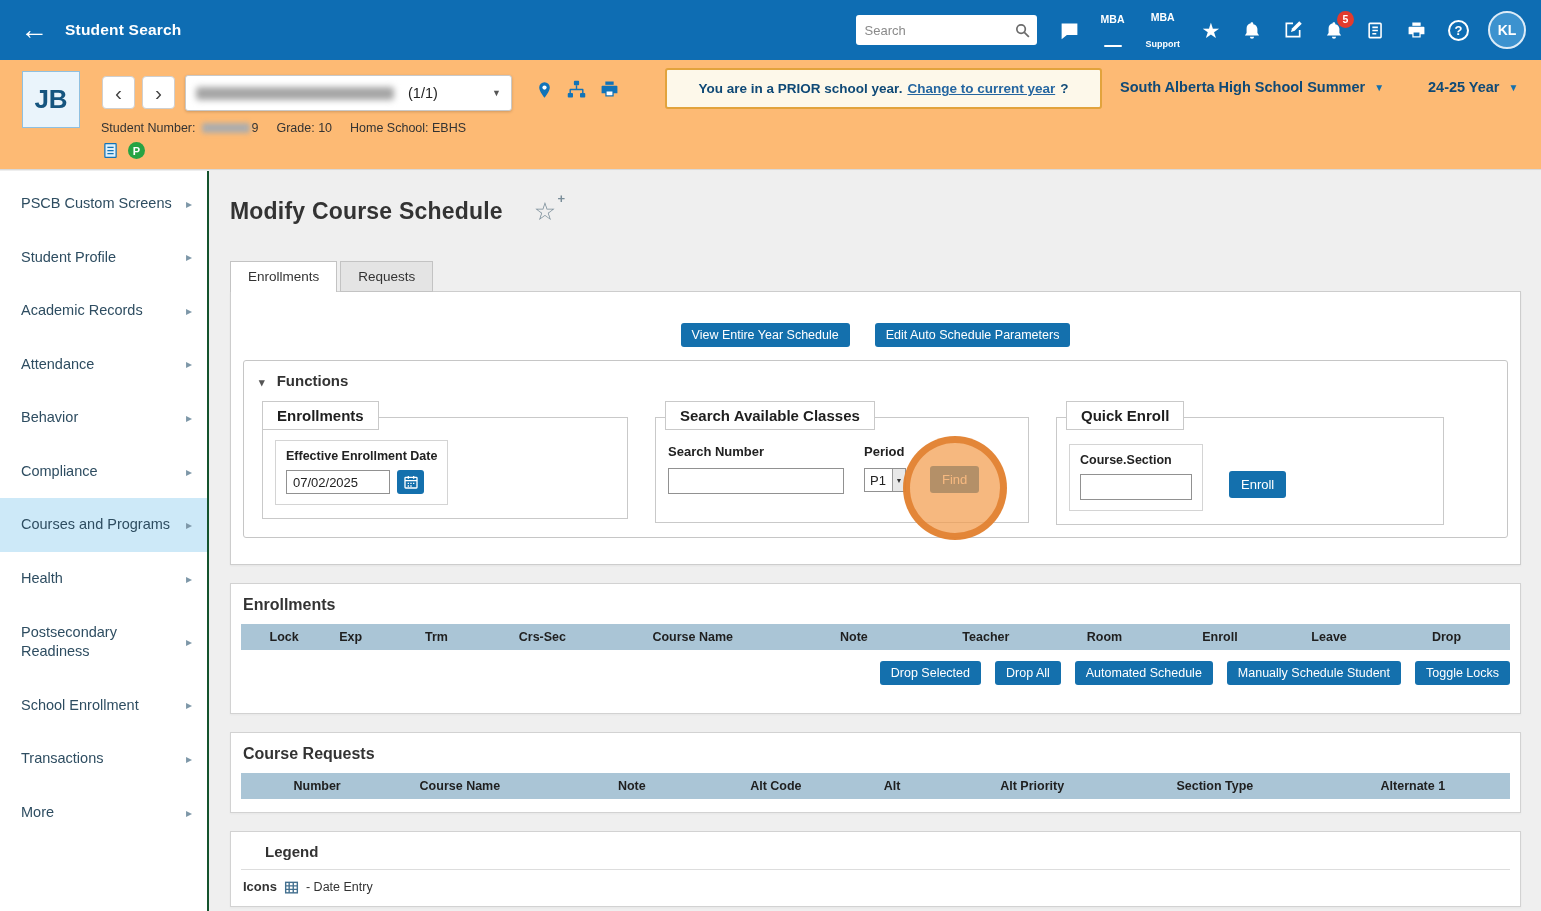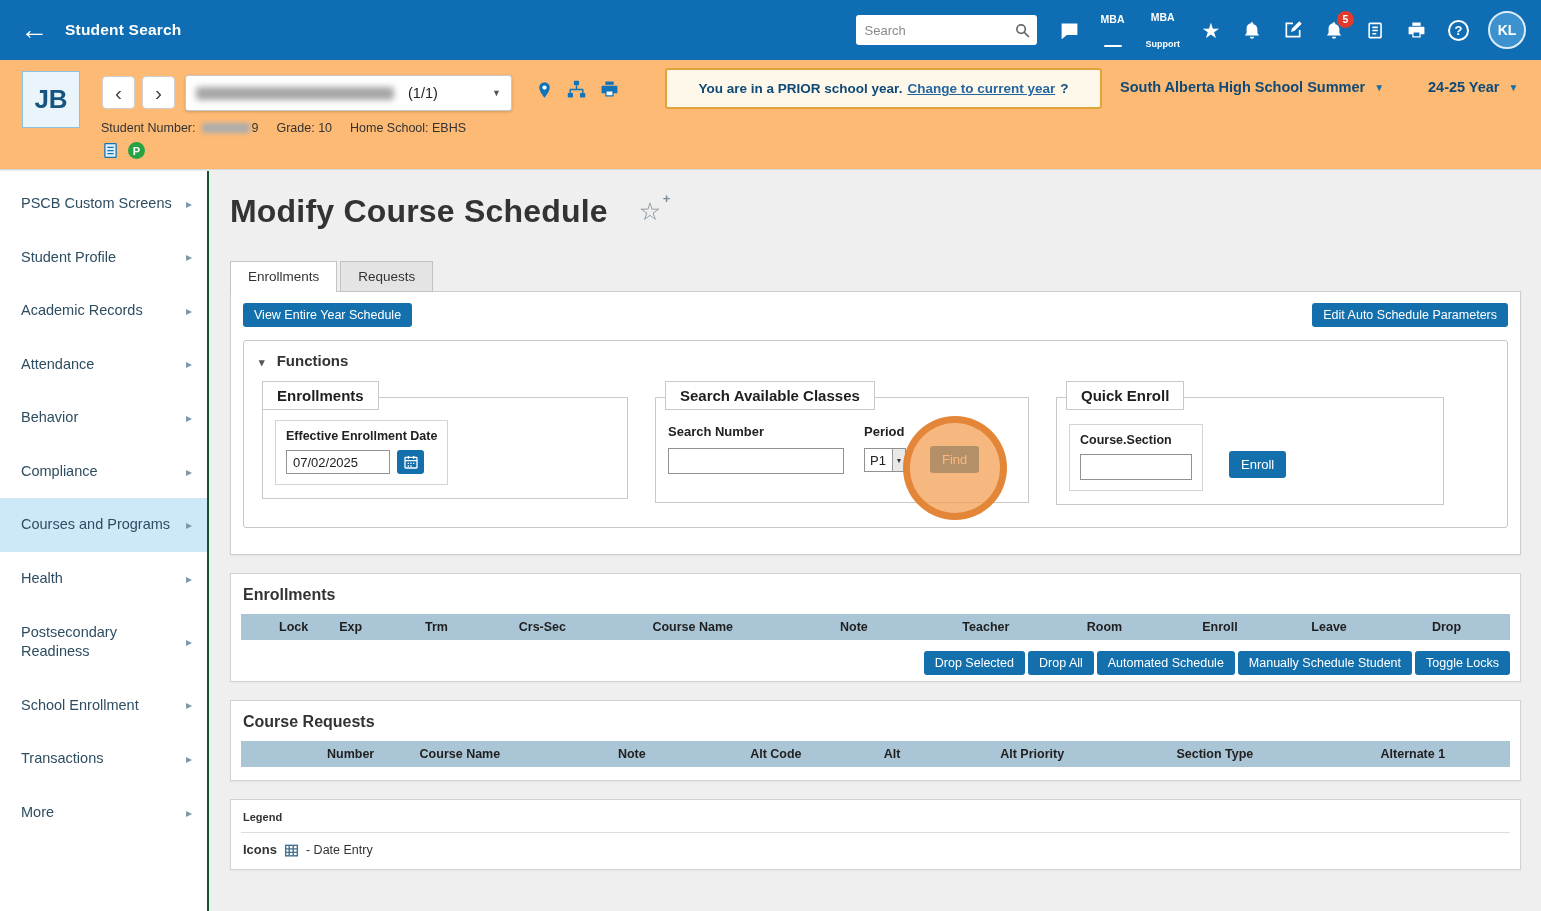--- a/index.html
+++ b/index.html
@@ -47,34 +47,34 @@
 
   
   .sidebar { position:absolute; top:171px; left:0; width:209px; bottom:0; background:#fff; border-right:2px solid #14532d; padding-top:6px; }
   .sb-item { position:relative; padding:17px 30px 17px 21px; font-size:14.5px; line-height:1.35; color:#2e4d61; cursor:pointer; }
   .sb-item .arrow { position:absolute; right:15px; top:50%; transform:translateY(-50%); color:#7d97a8; font-size:12px; }
   .sb-item.selected { background:#cde9f8; }
 
   
   .content { position:absolute; top:171px; left:210px; right:0; bottom:0; background:#efefef; padding:24px 20px 0 20px; overflow:hidden; }
   .title-row { display:flex; align-items:center; height:32px; }
-  .title-row h1 { font-size:32px; font-weight:bold; color:#333; letter-spacing:.2px; }
+  .title-row h1 { font-size:23px; font-weight:bold; color:#333; letter-spacing:.2px; }
   .fav { margin-left:31px; font-size:25px; color:#7a8d99; position:relative; cursor:pointer; line-height:1; }
   .fav .plus { position:absolute; top:-7px; right:-9px; font-size:13px; font-weight:bold; }
 
   .tabs { display:flex; margin-top:34px; position:relative; z-index:2; }
   .tab { border:1px solid #c3c3c3; border-bottom:none; padding:7px 17px 8px; background:#e4e4e4; font-size:13.5px; color:#333; cursor:pointer; margin-right:3px; margin-bottom:-1px; position:relative; }
   .tab.active { background:#fff; z-index:3; }
   .tab:not(.active) { border-bottom:1px solid #c3c3c3; padding-bottom:7px; }
 
   .tab-panel { position:relative; z-index:1; background:#fff; border:1px solid #cdcdcd; box-shadow:0 1px 2px rgba(0,0,0,.05); padding-bottom:26px; }
-  .panel-actions { display:flex; justify-content:space-between; gap:25px; padding:11px 12px 0; }
+  .panel-actions { display:flex; justify-content:center; gap:25px; padding:11px 12px 0;margin-top:20px; }
   .btn { background:#1470ad; color:#fff; border:none; border-radius:3px; font-family:inherit; font-size:12.5px; padding:5px 11px; cursor:pointer; white-space:nowrap; }
 
-  .functions-box { margin:13px 12px 0; border:1px solid #c6c6c6; border-radius:3px; padding-bottom:22px; }
+  .functions-box { margin:13px 12px 0; border:1px solid #c6c6c6; border-radius:3px; padding-bottom:12px; }
   .fn-header { padding:11px 15px 4px; font-weight:bold; font-size:15px; color:#333; cursor:pointer; }
   .fn-caret { font-size:11px; margin-right:8px; color:#555; }
   .fieldsets { display:flex; align-items:flex-start; padding:24px 18px 0; gap:27px; }
   .fs { border:1px solid #c9c9c9; position:relative; padding:22px 12px 13px; background:#fff; }
   .fs-legend { position:absolute; top:-17px; background:#fff; border:1px solid #c9c9c9; padding:5px 14px; font-weight:bold; font-size:15px; color:#1e1e1e; white-space:nowrap; }
   .fs-enroll { width:366px; min-height:86px; }
   .fs-enroll .fs-legend { left:-1px; }
   .fs-search { width:374px; min-height:106px; display:flex; gap:20px; padding-top:26px; }
   .fs-search .fs-legend, .fs-quick .fs-legend { left:9px; }
   .fs-quick { width:388px; min-height:95px; display:flex; align-items:flex-end; gap:26px; padding-top:26px; }
@@ -93,26 +93,26 @@
   .find-wrap { position:relative; margin-top:22px; margin-left:4px; }
   .btn-find { padding:6px 12px; font-size:13px; }
   .spotlight { position:absolute; left:50%; top:50%; width:104px; height:104px; transform:translate(-50%,-50%); border-radius:50%; background:rgba(243,157,77,.72); border:7px solid rgba(224,126,45,.85); pointer-events:none; z-index:6; }
   .cs-input { width:112px; height:26px; }
   .btn-enroll { margin-bottom:13px; padding:6px 12px; font-size:13px; }
 
   .panel { background:#fff; border:1px solid #d2d2d2; margin-top:18px; box-shadow:0 1px 2px rgba(0,0,0,.04); }
   .panel h2 { font-size:16px; font-weight:bold; color:#333; padding:12px 12px 10px; }
   .thead { display:flex; background:#aac5d6; margin:0 10px; padding:6px 0; font-size:12.5px; font-weight:bold; color:#1f1f1f; }
   .thead span { text-align:center; }
-  .thead span:first-child { text-align:right; padding-left:19px; }
+  .thead span:first-child { text-align:center; padding-left:19px; }
   .ecol0{width:5.3%}.ecol1{width:6.7%}.ecol2{width:6.8%}.ecol3{width:9.9%}.ecol4{width:13.8%}.ecol5{width:11.6%}.ecol6{width:9.2%}.ecol7{width:9.5%}.ecol8{width:8.7%}.ecol9{width:8.5%}.ecol10{width:10%}
   .rcol0{width:10.5%}.rcol1{width:13.5%}.rcol2{width:13.6%}.rcol3{width:9.1%}.rcol4{width:9.2%}.rcol5{width:12.9%}.rcol6{width:15.9%}.rcol7{width:15.3%}
-  .enroll-actions { display:flex; justify-content:flex-end; gap:3px; padding:11px 10px 6px; }
+  .enroll-actions { display:flex; justify-content:flex-end; gap:14px; padding:11px 10px 28px; }
   .req-panel { padding-bottom:13px; }
-  .legend-panel h2 { font-size:11px; padding:11px 12px 9px; }
+  .legend-panel h2 { font-size:15px; padding:11px 12px 9px;margin-left:22px; }
   .legend-div { border-top:1px solid #ddd; margin:0 10px; }
   .legend-row { display:flex; align-items:center; gap:7px; padding:9px 12px 12px; font-size:12.5px; color:#333; }
   .legend-row .lbl { font-weight:bold; font-size:13px; }
 </style>
 </head>
 <body>
 
 <header class="topbar">
   <span class="back">←</span>
   <span class="tb-title">Student Search</span>

